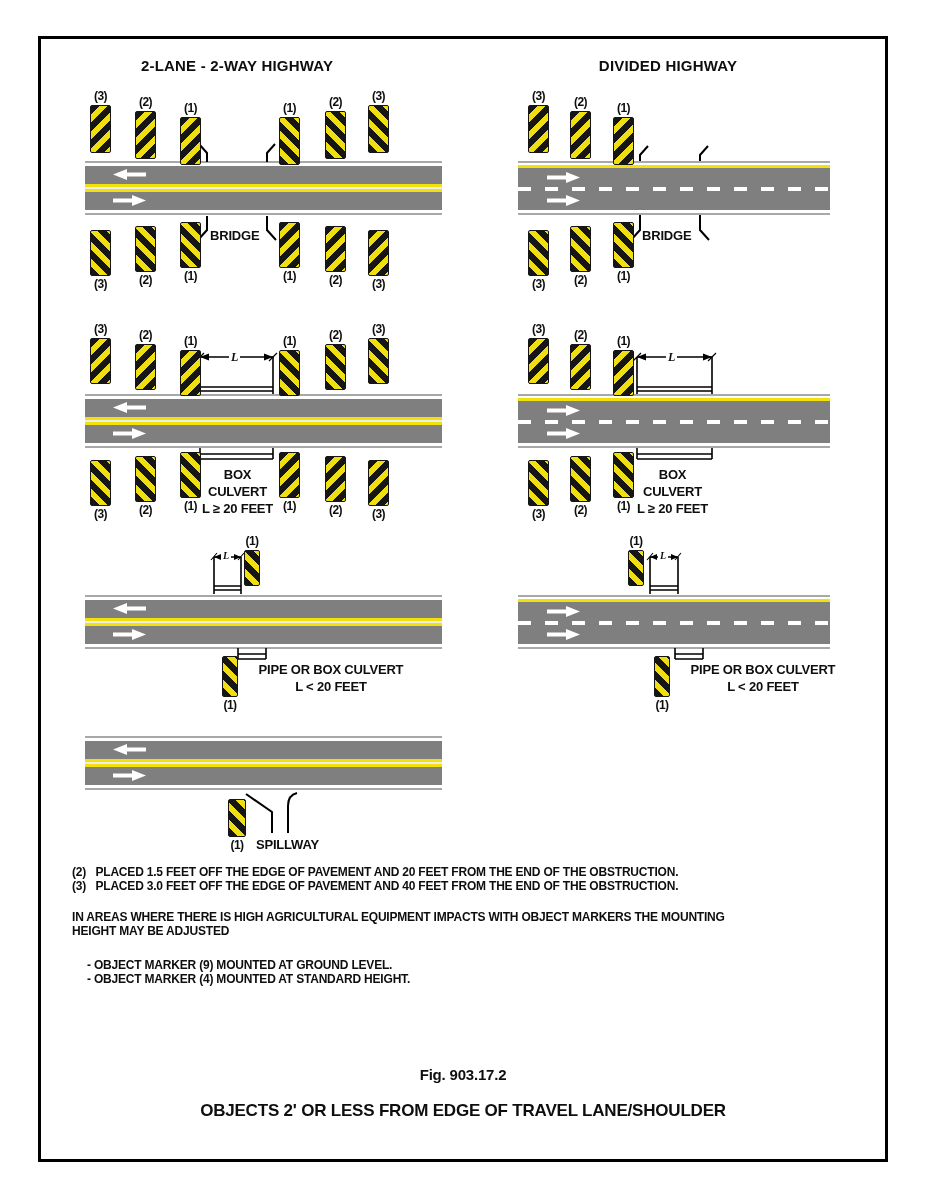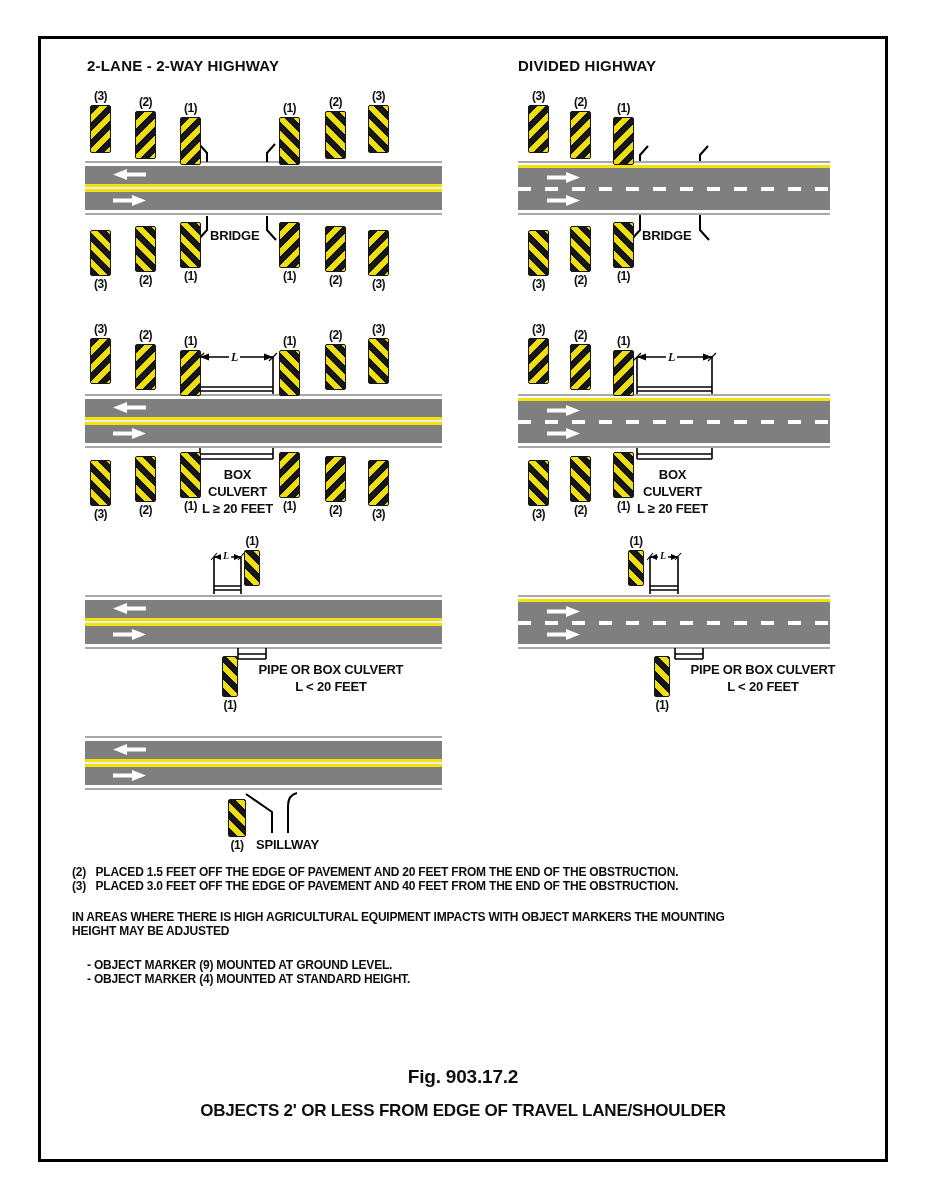--- a/index.html
+++ b/index.html
@@ -1,19 +1,19 @@
 <!DOCTYPE html>
 <html style="--marker_yellow: #f0df10; --stripe_black: #161616; --road_gray: #7f7f7f; --edge_gray: #a8a8a8; --line_yellow: #f2e10b; --lane_white: #ffffff; --text_black: #0e0e0e;"><head>
 <meta charset="utf-8">
 <style>
   html,body{margin:0;padding:0;background:#fff}
   #page{position:relative;width:926px;height:1198px;background:#fff;
         font-family:"Liberation Sans",sans-serif;color:var(--text_black,#0e0e0e);overflow:hidden}
   #frame{position:absolute;left:38px;top:36px;width:844px;height:1120px;border:3px solid #000;background:#fff}
-  .hdr{position:absolute;font:bold 15px/18px "Liberation Sans",sans-serif;letter-spacing:.2px}
+  .hdr{position:absolute;font:bold 15px/18px "Liberation Sans",sans-serif;text-align:center;letter-spacing:.2px}
   
   .om{position:absolute;box-sizing:border-box}
   .om .num{font:bold 12px/13px "Liberation Sans",sans-serif;text-align:center;white-space:nowrap;
            margin:0 -12px 2px;letter-spacing:-.5px}
   .om.below .num{margin:2px -12px 0}
   .panel{width:100%;box-sizing:border-box;border:1px solid #151515;border-radius:2px}
   .s45{background:repeating-linear-gradient(45deg,var(--stripe_black,#161616) 0 6px,var(--marker_yellow,#f0df10) 6px 12px)}
   .s135{background:repeating-linear-gradient(135deg,var(--stripe_black,#161616) 0 6px,var(--marker_yellow,#f0df10) 6px 12px)}
   
   .road{position:absolute;font-size:0}
@@ -439,15 +439,15 @@
 
 <div id="notes">
   <p class="note">(2)   PLACED 1.5 FEET OFF THE EDGE OF PAVEMENT AND 20 FEET FROM THE END OF THE OBSTRUCTION.</p>
   <p class="note">(3)   PLACED 3.0 FEET OFF THE EDGE OF PAVEMENT AND 40 FEET FROM THE END OF THE OBSTRUCTION.</p>
   <p class="note gap18" style="width:660px">IN AREAS WHERE THERE IS HIGH AGRICULTURAL EQUIPMENT IMPACTS WITH OBJECT MARKERS THE MOUNTING HEIGHT MAY BE ADJUSTED</p>
   <p class="note gap21 indent">- OBJECT MARKER (9) MOUNTED AT GROUND LEVEL.</p>
   <p class="note indent">- OBJECT MARKER (4) MOUNTED AT STANDARD HEIGHT.</p>
 </div>
 
 <div class="ft" style="top:1101px;font-size:17px">OBJECTS 2' OR LESS FROM EDGE OF TRAVEL LANE/SHOULDER</div>
-<div class="ft" style="top:1066px;font-size:19px">Fig. 903.17.2</div>
+<div class="ft" style="top:1066px;font-size:15px">Fig. 903.17.2</div>
 
 </div>
 
 </body></html>

